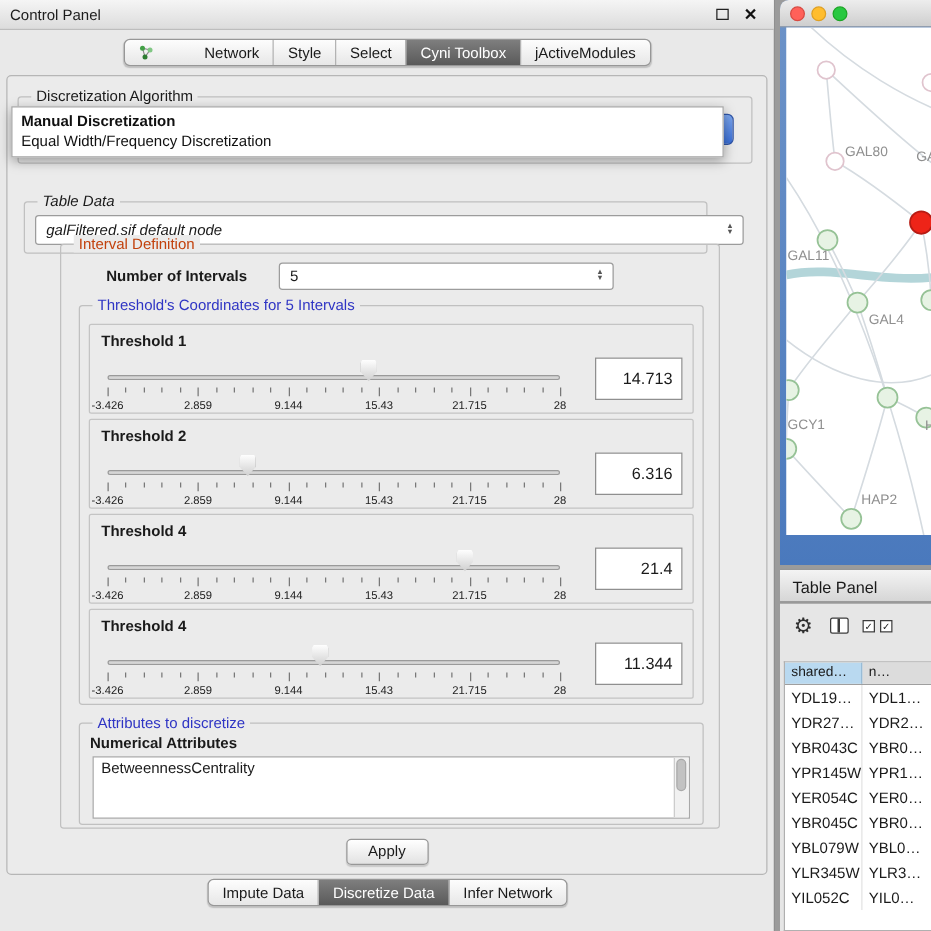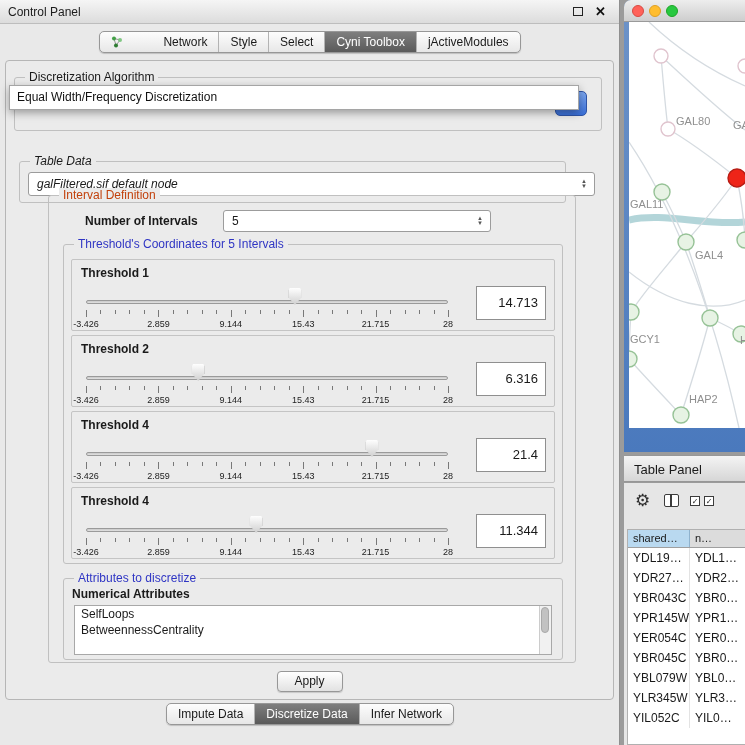--- a/index.html
+++ b/index.html
@@ -143,20 +143,21 @@
     <div id="algo-group" class="groupbox">
       <span class="gb-title">Discretization Algorithm</span>
     </div>
     <div id="algo-stepper">
       <span>▲</span>
       <span>▼</span>
     </div>
 
     <div id="popup">
       <div id="popup-items">
+          <div class="popup-item bold">Manual Discretization</div>
           <div class="popup-item">Equal Width/Frequency Discretization</div>
         </div>
     </div>
 
     <div id="tabledata-group" class="groupbox">
       <span class="gb-title">Table Data</span>
       <div id="tabledata-combo" class="combo">
         <span class="combo-text">galFiltered.sif default node</span>
         <span class="stepper">
           <span>▲</span>
@@ -357,21 +358,20 @@
               <div class="th-value">11.344</div>
             </div>
           </div>
       </div>
 
       <div id="attrs-group" class="groupbox">
         <span class="gb-title blue">Attributes to discretize</span>
         <span id="attrs-heading">Numerical Attributes</span>
         <div id="attrs-list">
           <div id="attrs-items">
-              <div class="attrs-item">SelfLoops</div>
               <div class="attrs-item">BetweennessCentrality</div>
             </div>
           <div class="attrs-scrollbar">
             <div class="attrs-thumb"></div>
           </div>
         </div>
       </div>
     </div>
 
     <div id="apply-btn">Apply</div>

